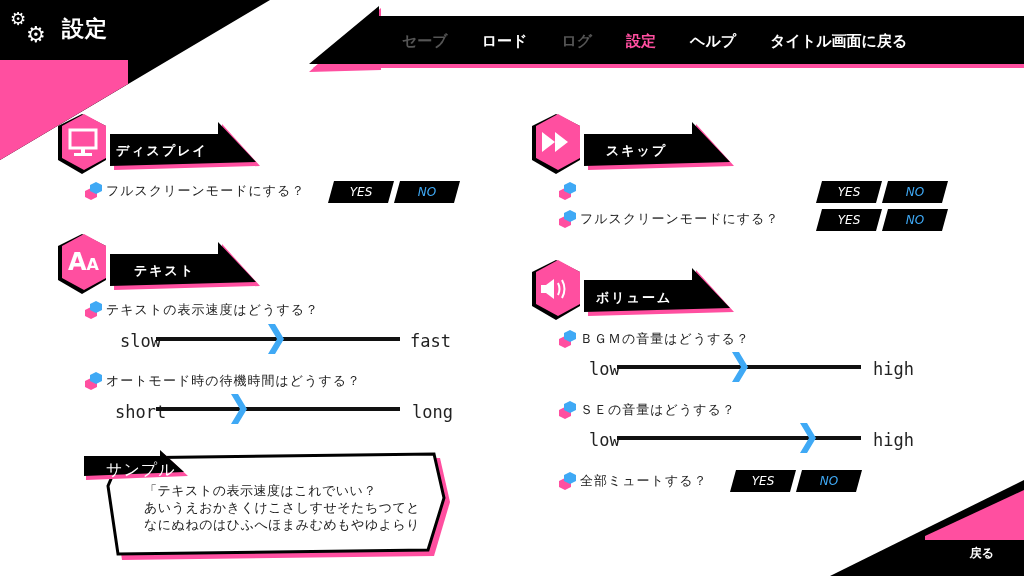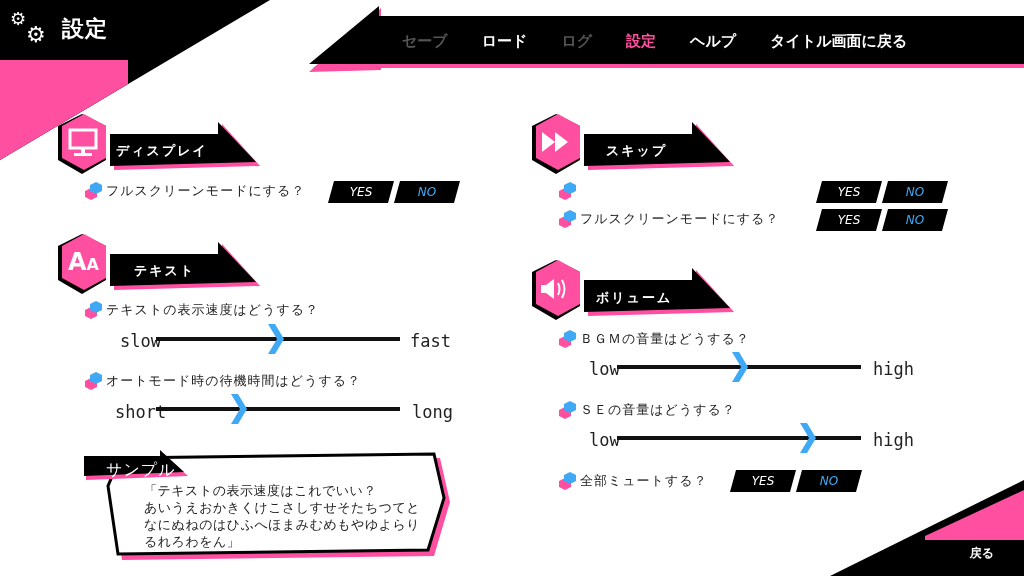--- a/index.html
+++ b/index.html
@@ -133,21 +133,20 @@
   <polygon points="40,12 356,8 366,52 350,106 38,110 28,40" fill="#ff4fa0"></polygon>
   <polygon points="36,8 350,4 360,48 344,100 34,104 24,36" fill="#fff" stroke="#000" stroke-width="3"></polygon>
   <polygon points="2,10 80,10 80,4 104,26 2,30" fill="#ff4fa0"></polygon>
   <polygon points="0,6 76,6 76,0 100,22 0,26" fill="#000"></polygon>
 </svg>
 <div class="abs" style="left:106px;top:460px;color:#fff;font-size:16px;font-weight:normal;letter-spacing:1px;">サンプル</div>
 <div class="abs sample-text">
   <div>「テキストの表示速度はこれでいい？</div>
   <div>あいうえおかきくけこさしすせそたちつてと</div>
   <div>なにぬねのはひふへほまみむめもやゆよらり</div>
-  <div>るれろわをん」</div>
 </div>
 
 <svg class="abs" style="left:528px;top:114px" width="210" height="62">
   <polygon points="60,23 168,23 168,10 206,52 60,56" fill="#ff4fa0"></polygon>
   <polygon points="56,20 164,20 164,8 202,48 56,52" fill="#000"></polygon>
   <polygon points="28,0 52,12 52,46 28,60 4,46 4,12" fill="#000"></polygon>
   <polygon points="30,0 52,12 52,44 30,56 8,44 8,12" fill="#ff4fa0"></polygon>
   <g>
       <polygon points="14,18 27,28 14,38" fill="#fff"></polygon>
       <polygon points="27,18 40,28 27,38" fill="#fff"></polygon>

